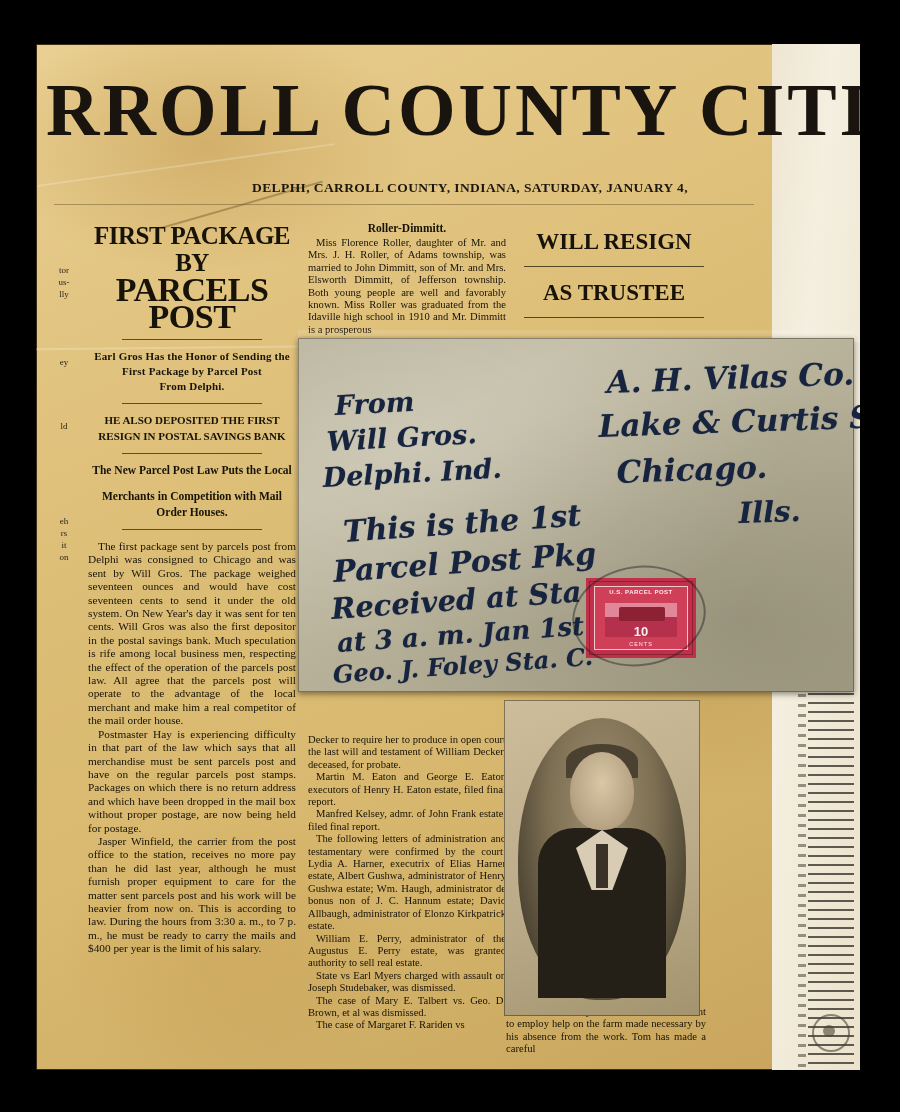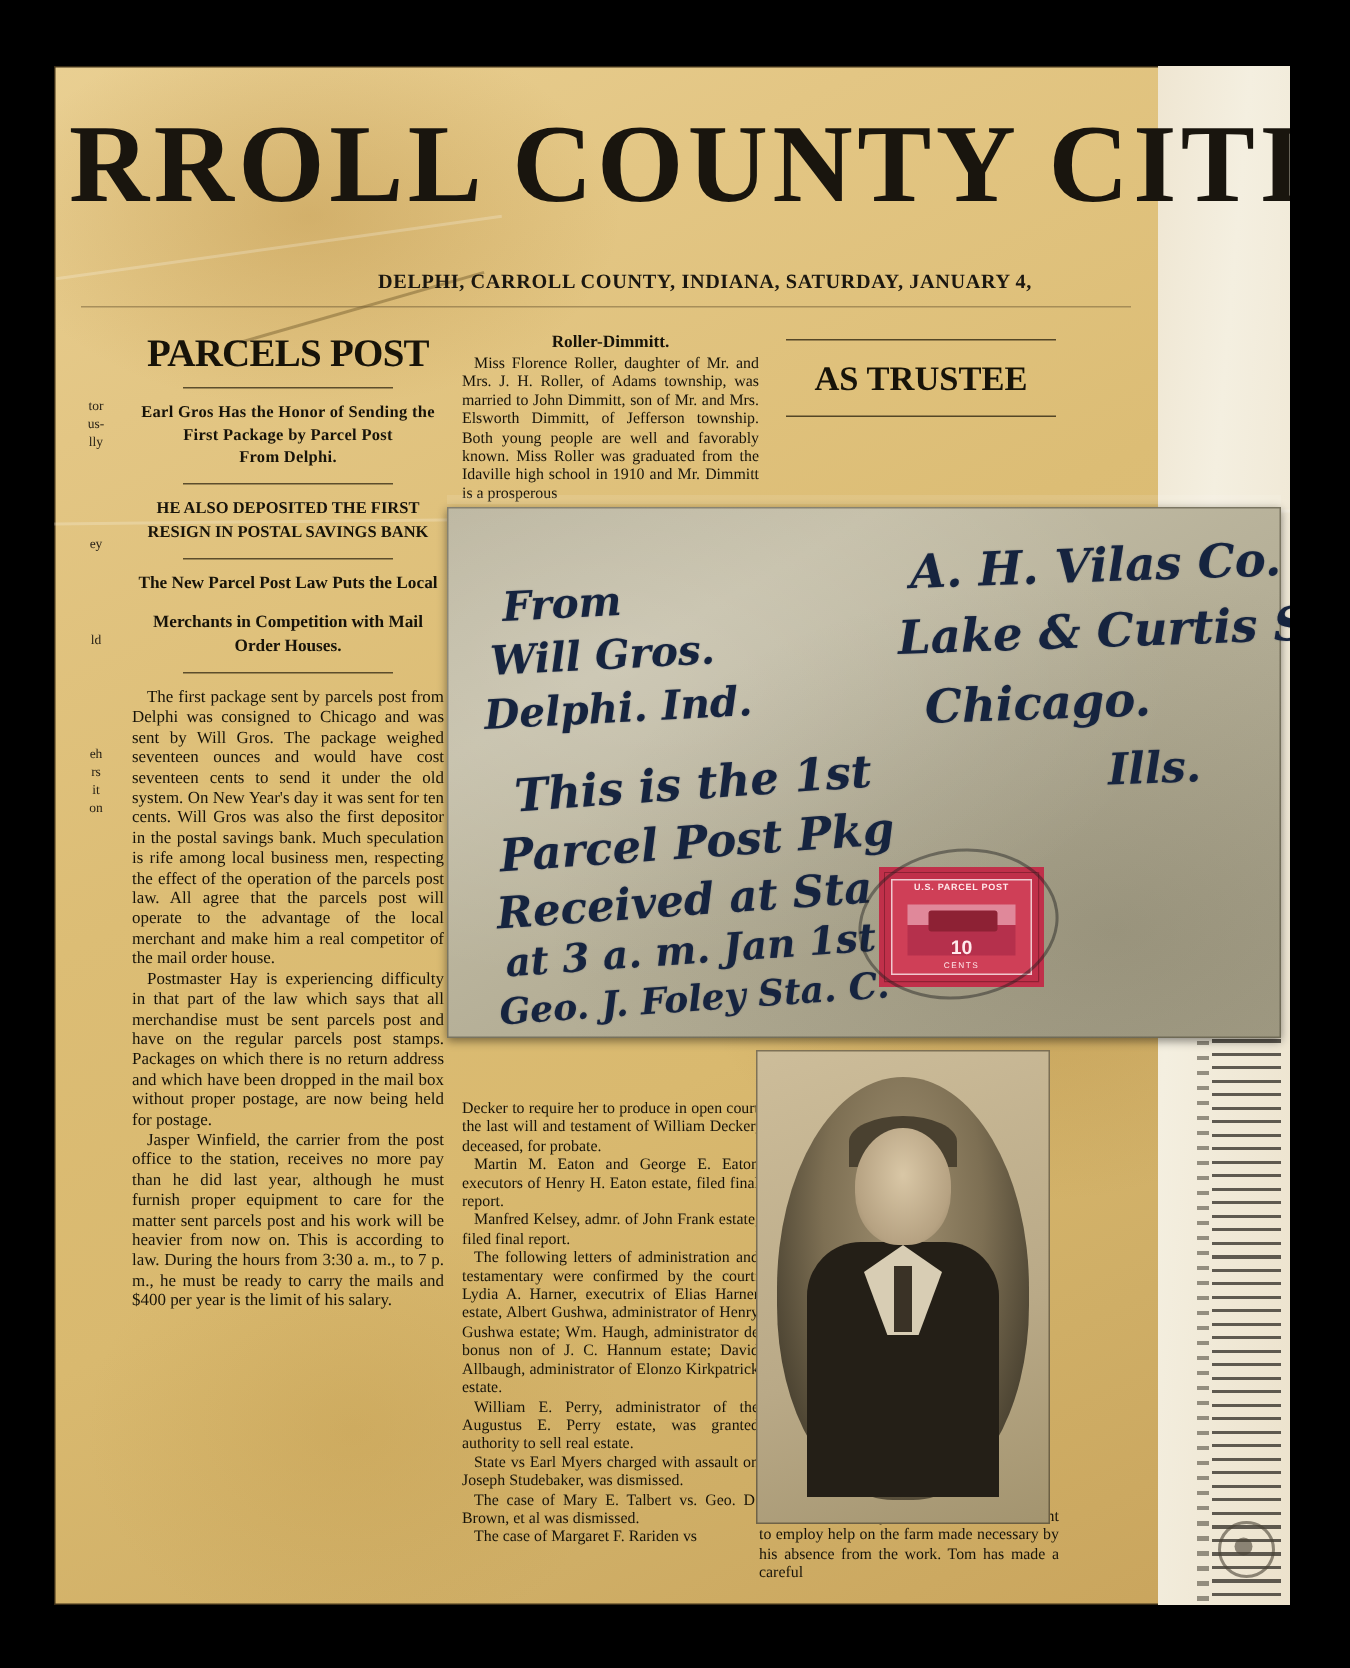--- a/index.html
+++ b/index.html
@@ -174,28 +174,29 @@
     <div class="masthead">RROLL COUNTY CITIZ</div>
     <div class="dateline">DELPHI, CARROLL COUNTY, INDIANA, SATURDAY, JANUARY 4,</div>
     <div class="rule-top"></div>
 
     <div class="sliver">
       <div style="margin-top:34px">tor</div>
       <div>us-</div>
       <div>lly</div>
       <div style="margin-top:56px">ey</div>
       <div style="margin-top:52px">ld</div>
-      <div style="margin-top:64px">eh</div>
+      <div style="margin-top:83px">eh</div>
       <div>rs</div>
       <div>it</div>
       <div>on</div>
     </div>
 
     <div class="col1">
-      <div class="hl1" style="font-size:26px;">PARCELS POST</div>
+      <div class="hl1">FIRST PACKAGE BY</div>
+      <div class="hl1" style="font-size:34px;">PARCELS POST</div>
       <div class="rule"></div>
       <div class="sub">Earl Gros Has the Honor of Sending  the</div>
       <div class="sub">First Package by Parcel Post</div>
       <div class="sub">From Delphi.</div>
       <div class="rule"></div>
       <div class="sub2">HE ALSO DEPOSITED  THE  FIRST</div>
       <div class="sub2" style="margin-top:1px">RESIGN IN POSTAL SAVINGS BANK</div>
       <div class="rule"></div>
       <div class="sub3">The New Parcel Post Law Puts  the  Local</div>
       <div class="sub3" style="margin-top:11px">Merchants in Competition with Mail</div>
@@ -218,20 +219,21 @@
       <p>Martin M. Eaton and George E. Eaton executors of Henry H. Eaton estate, filed final report.</p>
       <p>Manfred Kelsey, admr. of John Frank estate, filed final report.</p>
       <p>The following letters of administration and testamentary  were confirmed by the court:  Lydia A. Harner, executrix of Elias Harner estate, Albert Gushwa,     administrator    of    Henry Gushwa estate; Wm. Haugh, administrator de bonus non of  J. C. Hannum estate; David Allbaugh, administrator of Elonzo Kirkpatrick estate.</p>
       <p>William E. Perry, administrator of the   Augustus   E.   Perry   estate, was granted authority to sell real estate.</p>
       <p>State vs Earl Myers charged with assault on Joseph Studebaker, was dismissed.</p>
       <p>The case of Mary E. Talbert vs. Geo. D. Brown, et al was dismissed.</p>
       <p>The case of Margaret F. Rariden vs</p>
     </div>
 
     <div class="col3">
+      <div class="hl3">WILL RESIGN</div>
       <div class="rule3"></div>
       <div class="hl3">AS TRUSTEE</div>
       <div class="rule3"></div>
     </div>
 
     <div class="col4">
       <span>his farm.  His salary as trustee is not sufficient to employ help on the farm made necessary by his absence from the  work.  Tom  has  made  a  careful</span>
     </div>
 
     <div class="photo">

